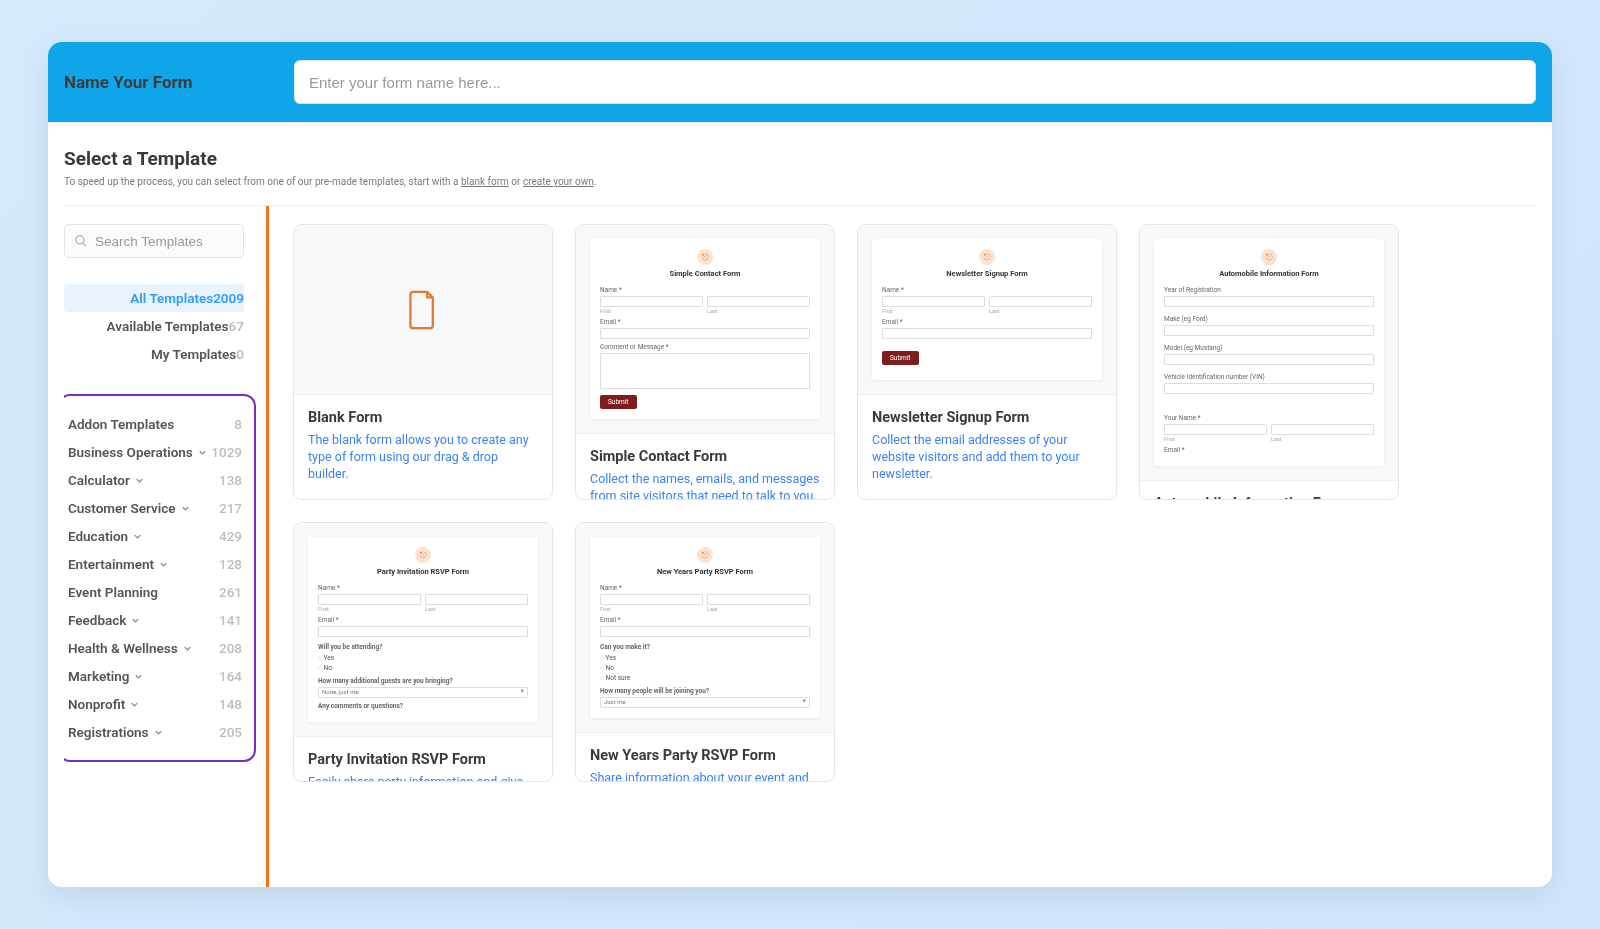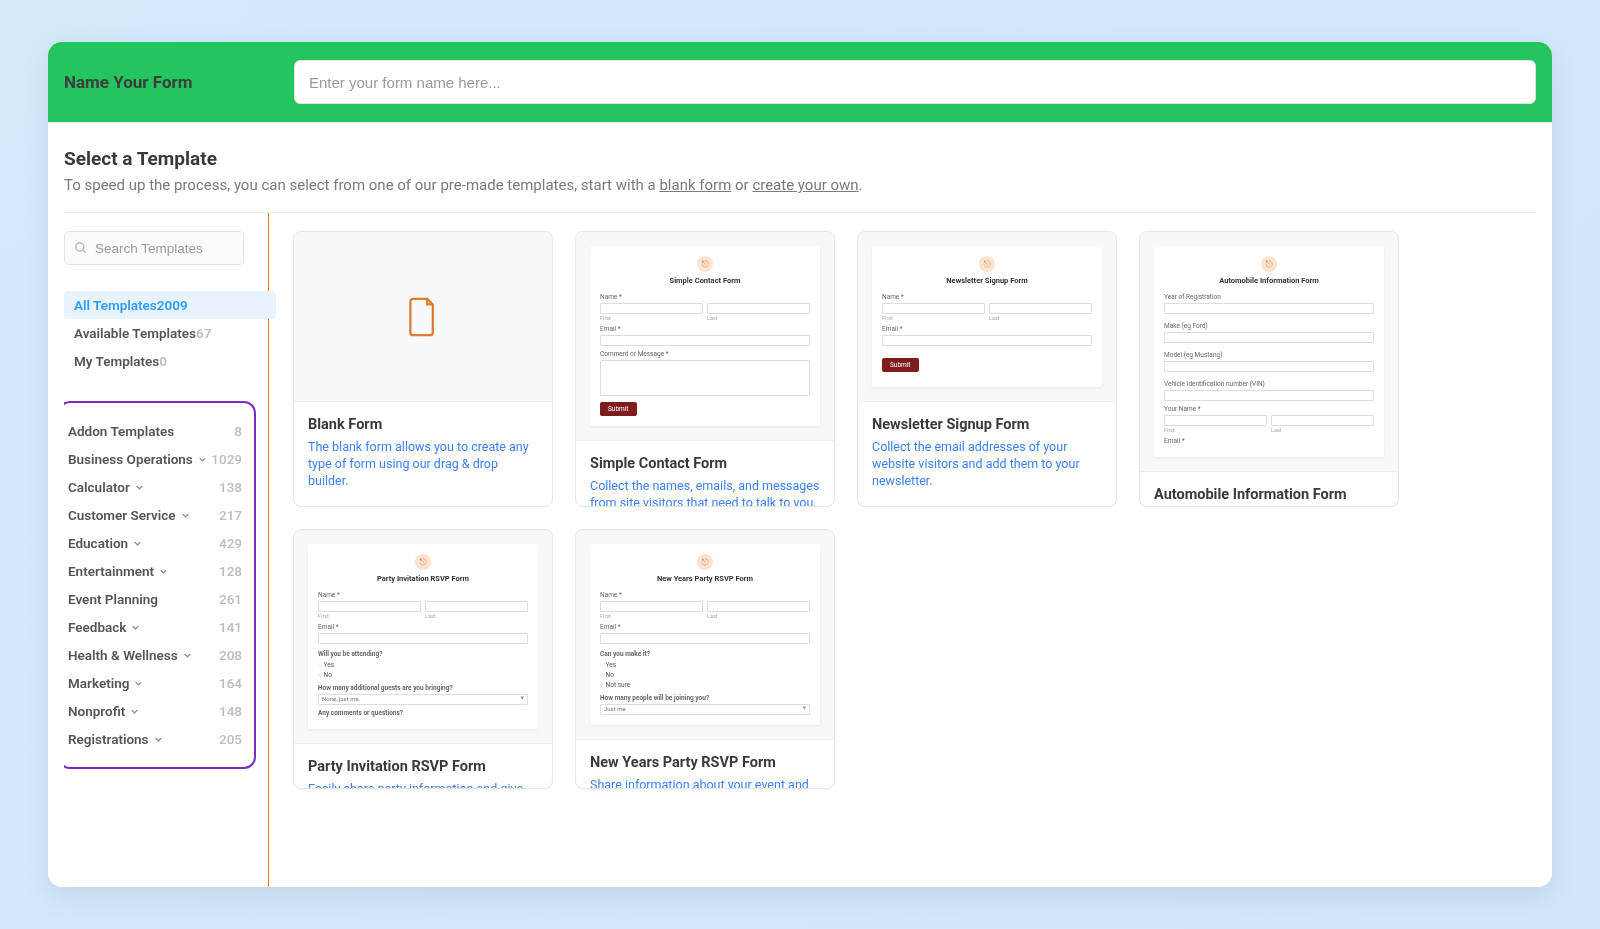--- a/index.html
+++ b/index.html
@@ -15,21 +15,21 @@
   background: #fff;
   border-radius: 14px;
   box-shadow: 0 10px 30px rgba(0,0,0,0.08);
   width: 100%;
   height: 100%;
   overflow: hidden;
   display: flex;
   flex-direction: column;
 }
 .topbar {
-  background: #22c55e;
+  background: #0ea5e9;
   padding: 18px 16px;
   display: flex;
   align-items: center;
   border-bottom: 1px solid #ededed;
 }
 .topbar-label {
   font-size: 17px;
   font-weight: 700;
   color: #3d3d3d;
   padding-left: 0;
@@ -53,38 +53,38 @@
   display: flex;
   flex-direction: column;
 }
 .section-heading {
   font-size: 19px;
   font-weight: 700;
   color: #393939;
   margin-bottom: 6px;
 }
 .section-sub {
-  font-size: 15px;
+  font-size: 10px;
   color: #7a7a7a;
   margin-bottom: 18px;
 }
 .section-sub a { color: #7a7a7a; text-decoration: underline; }
 .divider {
   border: none;
   border-top: 1px solid #eee;
   margin-bottom: 0;
 }
 .body {
   display: flex;
   flex: 1;
   overflow: hidden;
 }
 .sidebar {
   width: 205px;
-  border-right: 1px solid #f97316;
+  border-right: 3px solid #f97316;
   padding-top: 18px;
   padding-right: 0;
   flex-shrink: 0;
 }
 .search-wrap {
   position: relative;
   margin-bottom: 26px;
   width: 180px;
 }
 .search-wrap svg {
@@ -96,26 +96,26 @@
   height: 34px;
   border: 1px solid #e3e3e3;
   border-radius: 5px;
   padding: 0 10px 0 30px;
   font-size: 13.5px;
   background: #fbfbfb;
 }
 .search-input::placeholder { color: #9a9a9a; }
 .nav-item {
   display: flex;
-  justify-content: flex-start;
+  justify-content: flex-end;
   align-items: center;
   font-size: 13.5px;
   color: #555;
-  padding: 6px 10px;
-  width: 212px;
+  padding: 6px 0;
+  width: 180px;
   border-radius: 4px;
   cursor: pointer;
   font-weight: 600;
 }
 .nav-item .count { color: #bdbdbd; font-weight: 600; }
 .nav-item.active {
   background: #e8f3fe;
   color: #2f9dff;
 }
 .nav-item.active .count { color: #2f9dff; }
@@ -364,21 +364,21 @@
                 <div class="logo-dot">⎋</div>
                 <div class="preview-title">Automobile Information Form</div>
                 <div class="preview-label">Year of Registration</div>
                 <div class="preview-field"></div>
                 <div class="preview-label" style="margin-top:8px">Make (eg Ford)</div>
                 <div class="preview-field"></div>
                 <div class="preview-label" style="margin-top:8px">Model (eg Mustang)</div>
                 <div class="preview-field"></div>
                 <div class="preview-label" style="margin-top:8px">Vehicle Identification number (VIN)</div>
                 <div class="preview-field"></div>
-                <div class="preview-label" style="margin-top:4px">Your Name *</div>
+                <div class="preview-label" style="margin-top:20px">Your Name *</div>
                 <div class="preview-row">
                   <div class="preview-field"></div>
                   <div class="preview-field"></div>
                 </div>
                 <div class="preview-row">
                   <div class="preview-sublabel" style="flex:1">First</div>
                   <div class="preview-sublabel" style="flex:1">Last</div>
                 </div>
                 <div class="preview-label">Email *</div>
               </div>

